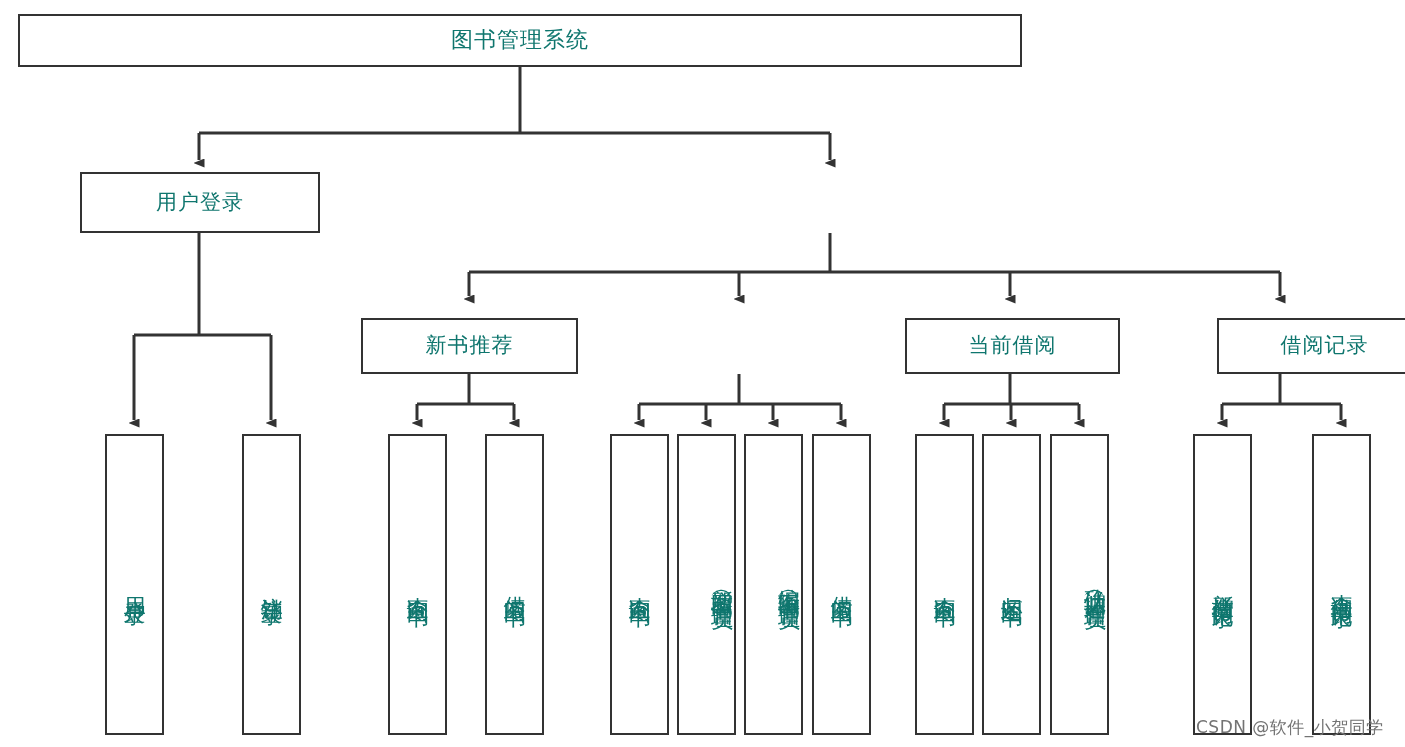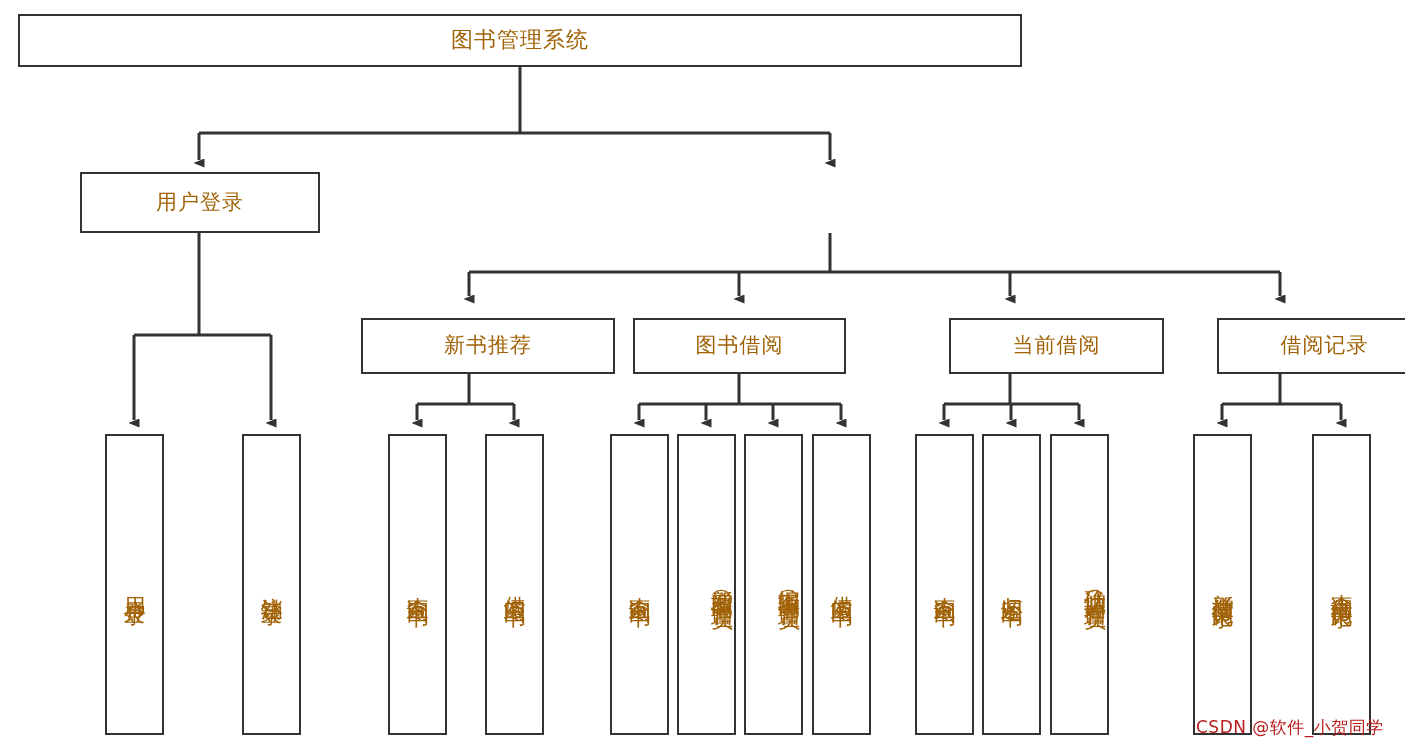--- a/index.html
+++ b/index.html
@@ -24,21 +24,21 @@
     top: 0;
     width: 1405px;
     height: 747px;
     pointer-events: none;
   }
   .node {
     position: absolute;
     box-sizing: border-box;
     border: 2px solid #333333;
     background: #ffffff;
-    color: #a16207;
+    color: #0f766e;
     display: flex;
     align-items: center;
     justify-content: center;
     text-align: center;
     line-height: 1.12;
   }
   .node.horiz {
     font-size: 21px;
     letter-spacing: 1px;
   }
@@ -53,21 +53,21 @@
     letter-spacing: 3px;
     padding: 4px 0;
   }
   .node.vert.top-align {
     align-items: flex-start;
     justify-content: center;
   }
   .watermark {
     position: absolute;
     font-size: 17px;
-    color: #b91c1c;
+    color: #737373;
     letter-spacing: 0.5px;
     white-space: nowrap;
     font-family: "DejaVu Sans", "Liberation Sans", sans-serif;
   }
 </style>
 </head>
 <body>
 
 <div id="diagram-canvas">
 
@@ -117,25 +117,24 @@
     <path d="M1222,404 L1341,404" stroke="#333333" stroke-width="3" fill="none"></path>
     <path d="M1222,404 L1222,420" stroke="#333333" stroke-width="3" fill="none" marker-end="url(#arrow)"></path>
     <path d="M1341,404 L1341,420" stroke="#333333" stroke-width="3" fill="none" marker-end="url(#arrow)"></path>
   </svg>
 
   <div class="node horiz root" style="left:18px; top:14px; width:1004px; height:53px;">图书管理系统</div>
 
   <div class="node horiz" style="left:80px; top:172px; width:240px; height:61px;">用户登录</div>
 
 
-  <div class="node horiz" style="left:361px; top:318px; width:254px; height:56px;">新书推荐</div>
+  <div class="node horiz" style="left:361px; top:318px; width:217px; height:56px;">新书推荐</div>
 
-  <div class="node horiz" style="left:633px; top:318px; width:213px; height:56px;">图书借阅</div>
 
-  <div class="node horiz" style="left:949px; top:318px; width:215px; height:56px;">当前借阅</div>
+  <div class="node horiz" style="left:905px; top:318px; width:215px; height:56px;">当前借阅</div>
 
   <div class="node horiz" style="left:1173px; top:318px; width:215px; height:56px;margin-left:44px;">借阅记录</div>
 
   <div class="node vert" style="left:105px; top:434px; width:59px; height:301px;">用户登录</div>
 
   <div class="node vert" style="left:242px; top:434px; width:59px; height:301px;">注销登录</div>
 
   <div class="node vert" style="left:388px; top:434px; width:59px; height:301px;">查询图书</div>
 
   <div class="node vert" style="left:485px; top:434px; width:59px; height:301px;">借阅图书</div>

